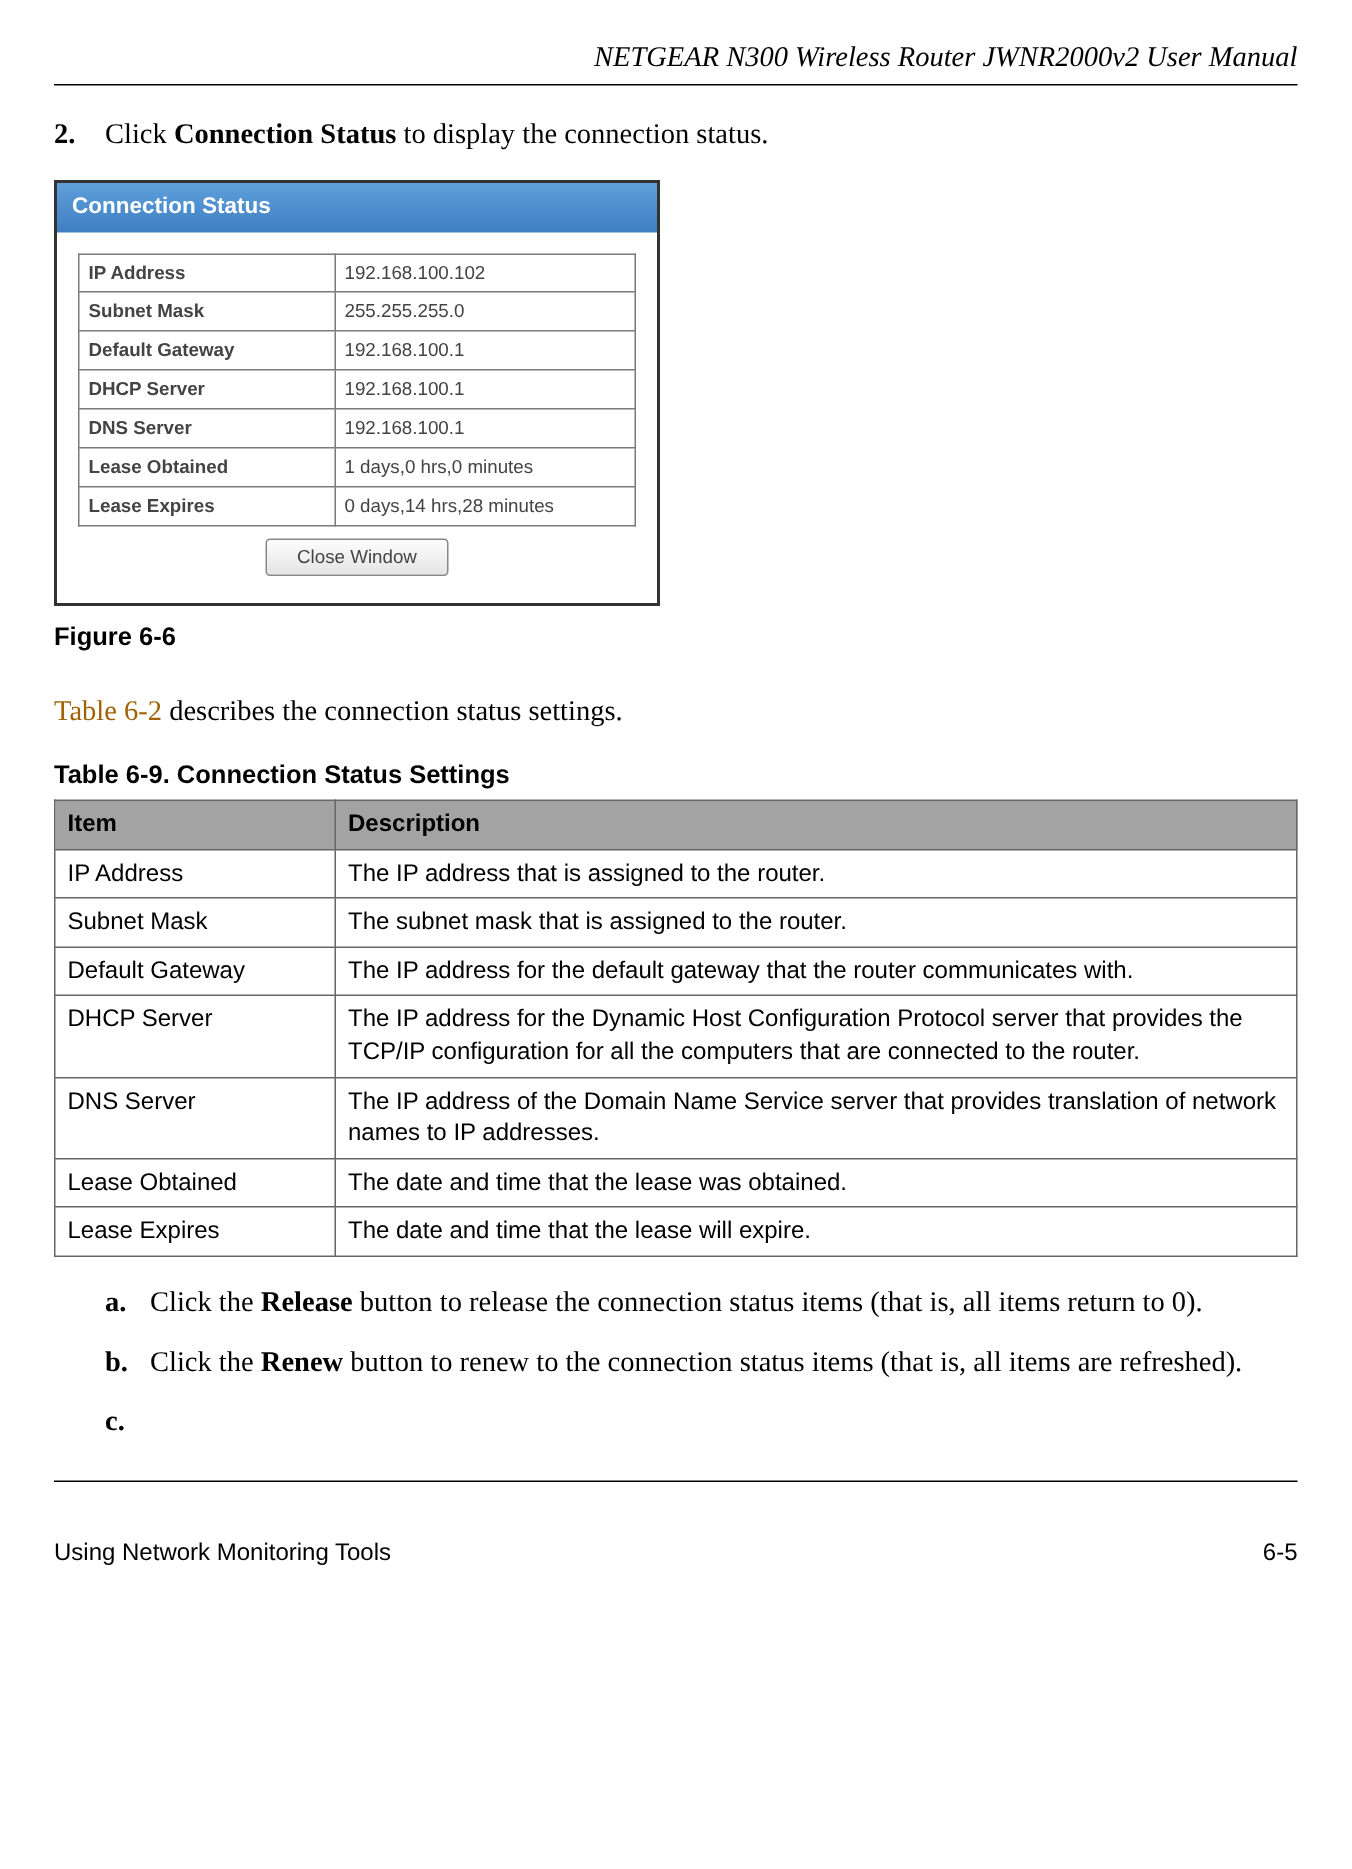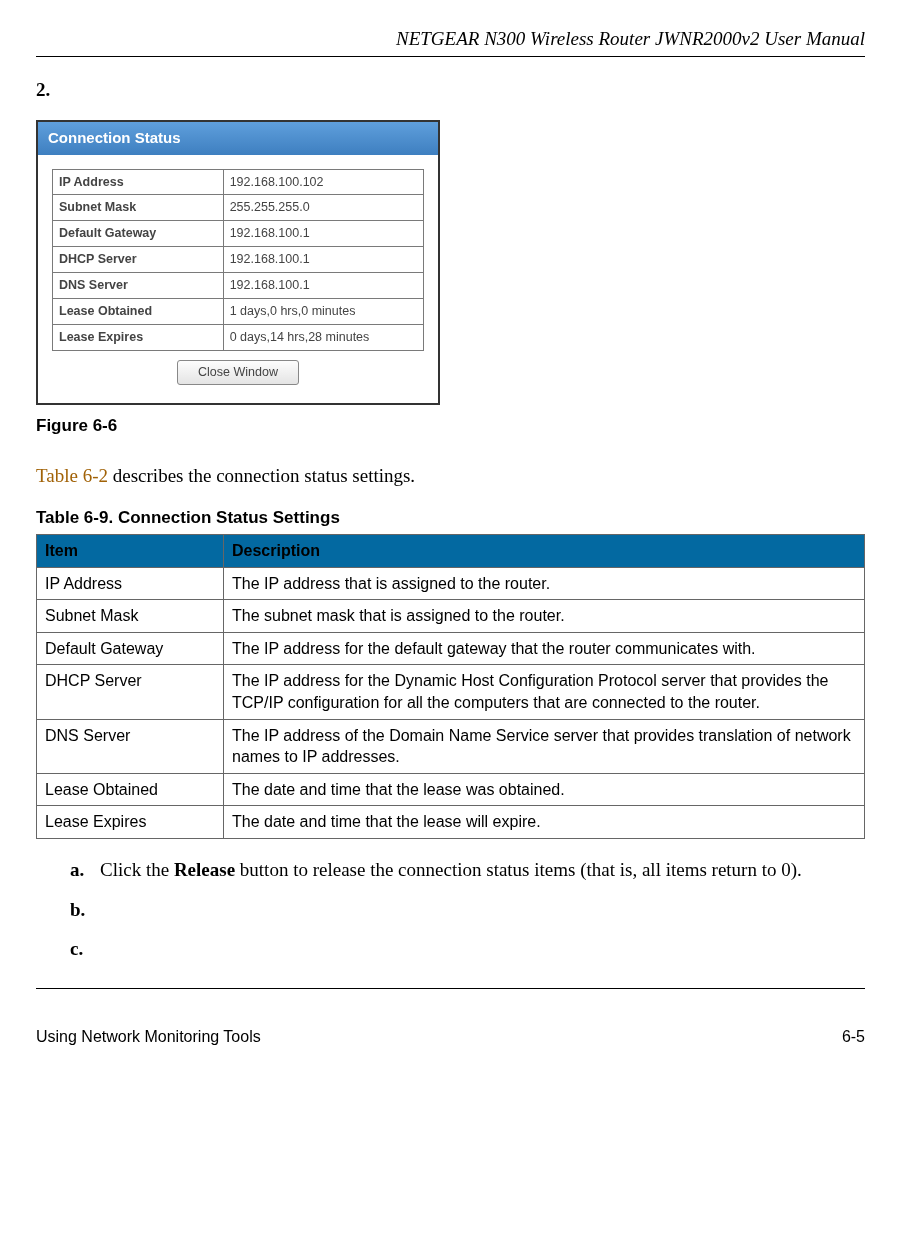--- a/index.html
+++ b/index.html
@@ -88,21 +88,21 @@
     font-family: Arial, Helvetica, sans-serif;
     font-size: 16px;
   }
   table.doc-table th, table.doc-table td {
     border: 1px solid #666;
     padding: 5px 8px;
     text-align: left;
     vertical-align: top;
   }
   table.doc-table th {
-    background: #0369a1;
+    background: #a3a3a3;
   }
   .sub-steps { margin: 18px 0 0 0; }
   .sub-step { display:flex; margin-bottom: 14px; padding-left: 34px; }
   .sub-step .sub-num { font-weight:bold; width: 30px; flex-shrink:0; }
   .footer {
     margin-top: 26px;
   }
   .footer-hr { border-top: 1.5px solid #000; margin-bottom: 4px;}
   .footer-line1 {
     display:flex; justify-content: space-between;
@@ -119,20 +119,23 @@
   }
 </style>
 </head>
 <body>
 
 <div class="header-title">NETGEAR N300 Wireless Router JWNR2000v2 User Manual</div>
 <div class="hr"></div>
 
 <div class="step-line">
   <span class="step-num">2.</span>
+  <span class="step-body">
+    <span>Click </span><span class="bold">Connection Status</span><span> to display the connection status.</span>
+  </span>
 </div>
 
 <div class="figure-box">
   <div class="cs-header">Connection Status</div>
   <div class="cs-body">
     <table class="cs-table">
       <tbody>
           <tr>
             <td class="label">IP Address</td>
             <td>192.168.100.102</td>
@@ -214,20 +217,21 @@
 </tbody>
   </table>
 
 <div class="sub-steps">
   <div class="sub-step">
     <span class="sub-num">a.</span>
     <span><span>Click the </span><span class="bold">Release</span><span> button to release the connection status items (that is, all items return to 0).</span></span>
   </div>
   <div class="sub-step">
     <span class="sub-num">b.</span>
+    <span><span>Click the </span><span class="bold">Renew</span><span> button to renew to the connection status items (that is, all items are refreshed).</span></span>
   </div>
   <div class="sub-step">
     <span class="sub-num">c.</span>
   </div>
 </div>
 
 <div class="footer">
   <div class="footer-hr"></div>
   <div class="footer-line1">
     <span>Using Network Monitoring Tools</span>

